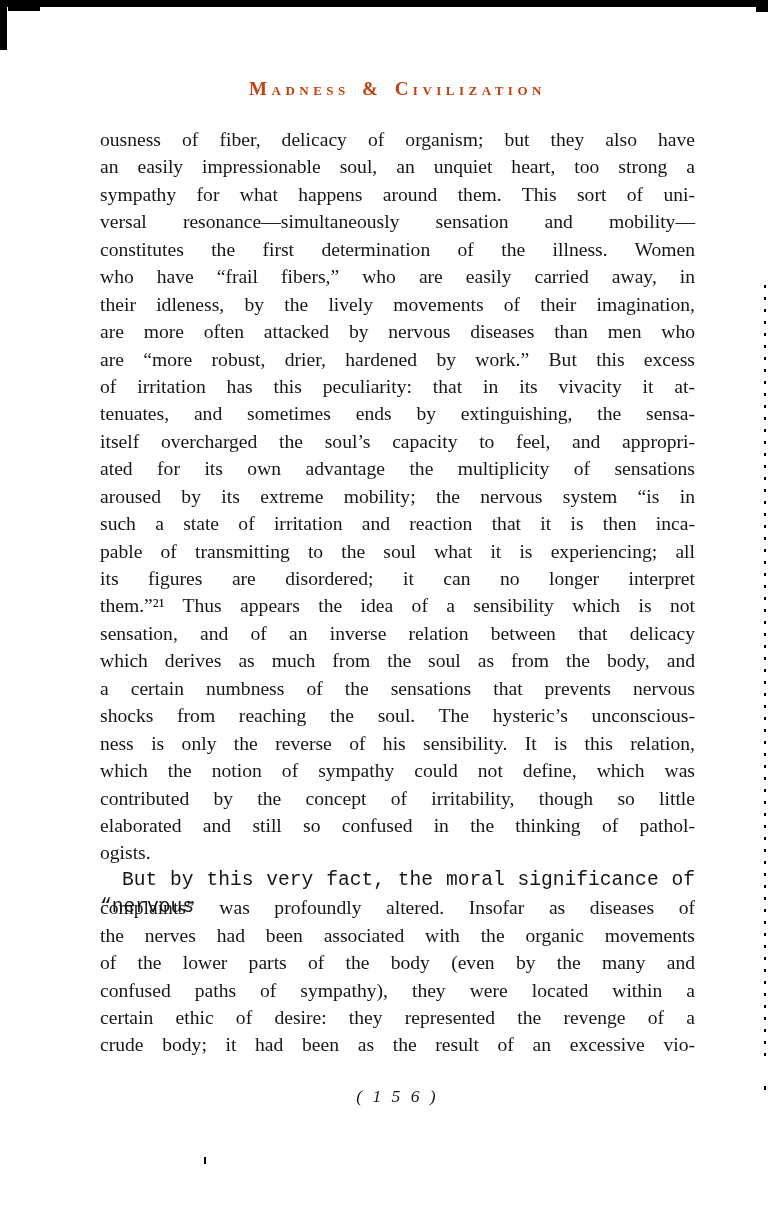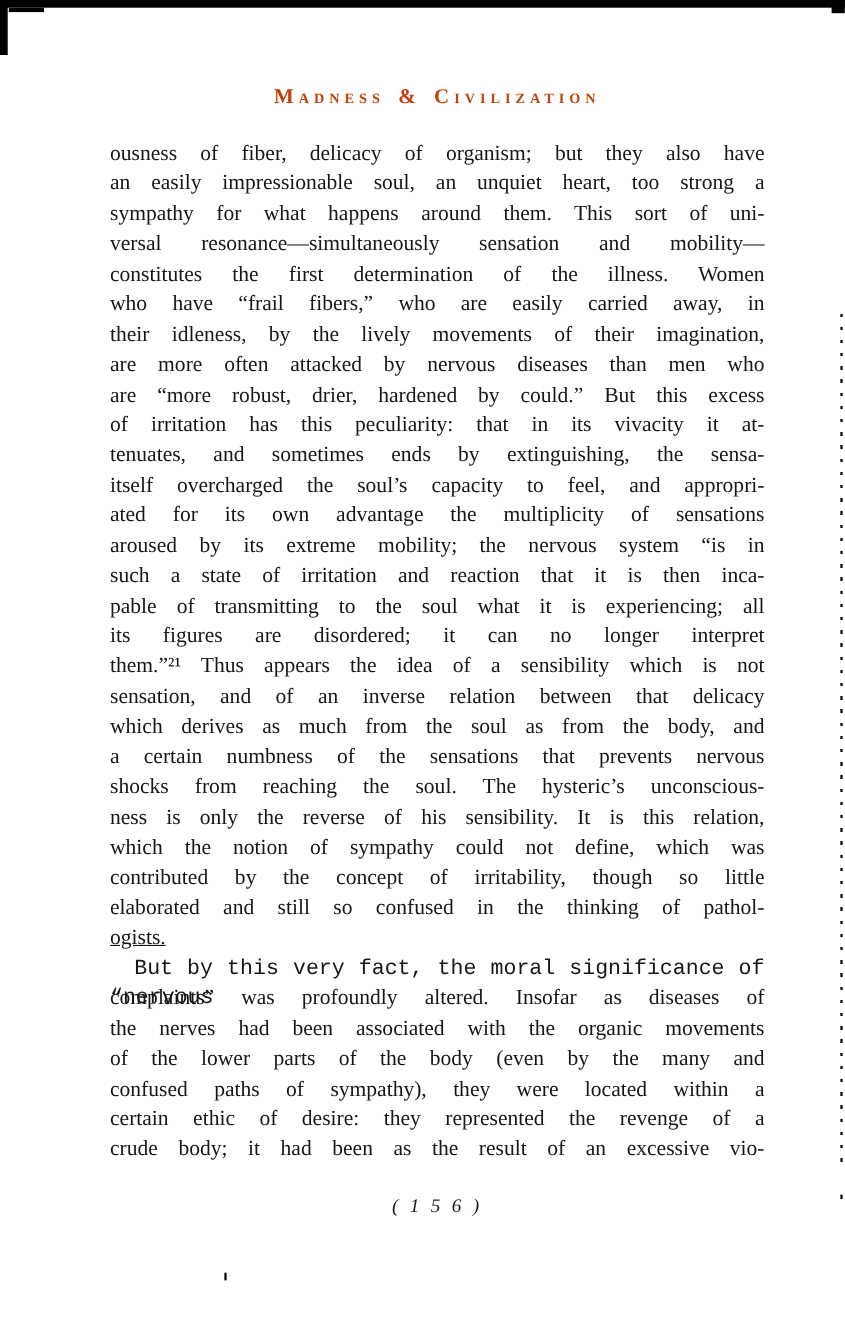--- a/index.html
+++ b/index.html
@@ -31,21 +31,21 @@
     line-height:27.45px;
     color:#161616;
   }
   .line {
     text-align:justify;
     text-align-last:justify;
     white-space:normal;
     height:27.45px;
     overflow:visible;
   }
-  .line.no-just { text-align-last:left;text-decoration:underline; }
+  .line.no-just { text-align-last:left; }
   .line.indent  { text-indent:22px;font-family:Liberation Mono, monospace; }
 
   
   .folio {
     position:absolute; left:100px; top:1086px; width:595px;
     text-align:center;
     font-style:italic;
     font-size:17.5px;
     letter-spacing:3px;
     color:#1a1a1a;
@@ -80,21 +80,21 @@
 
   <div class="text-block">
       <div class="line">ousness of fiber, delicacy of organism; but they also have</div>
       <div class="line">an easily impressionable soul, an unquiet heart, too strong a</div>
       <div class="line">sympathy for what happens around them. This sort of uni-</div>
       <div class="line">versal resonance—simultaneously sensation and mobility—</div>
       <div class="line">constitutes the first determination of the illness. Women</div>
       <div class="line">who have “frail fibers,” who are easily carried away, in</div>
       <div class="line">their idleness, by the lively movements of their imagination,</div>
       <div class="line">are more often attacked by nervous diseases than men who</div>
-      <div class="line">are “more robust, drier, hardened by could.” But this excess</div>
+      <div class="line">are “more robust, drier, hardened by work.” But this excess</div>
       <div class="line">of irritation has this peculiarity: that in its vivacity it at-</div>
       <div class="line">tenuates, and sometimes ends by extinguishing, the sensa-</div>
       <div class="line">itself overcharged the soul’s capacity to feel, and appropri-</div>
       <div class="line">ated for its own advantage the multiplicity of sensations</div>
       <div class="line">aroused by its extreme mobility; the nervous system “is in</div>
       <div class="line">such a state of irritation and reaction that it is then inca-</div>
       <div class="line">pable of transmitting to the soul what it is experiencing; all</div>
       <div class="line">its figures are disordered; it can no longer interpret</div>
       <div class="line">them.”²¹ Thus appears the idea of a sensibility which is not</div>
       <div class="line">sensation, and of an inverse relation between that delicacy</div>

